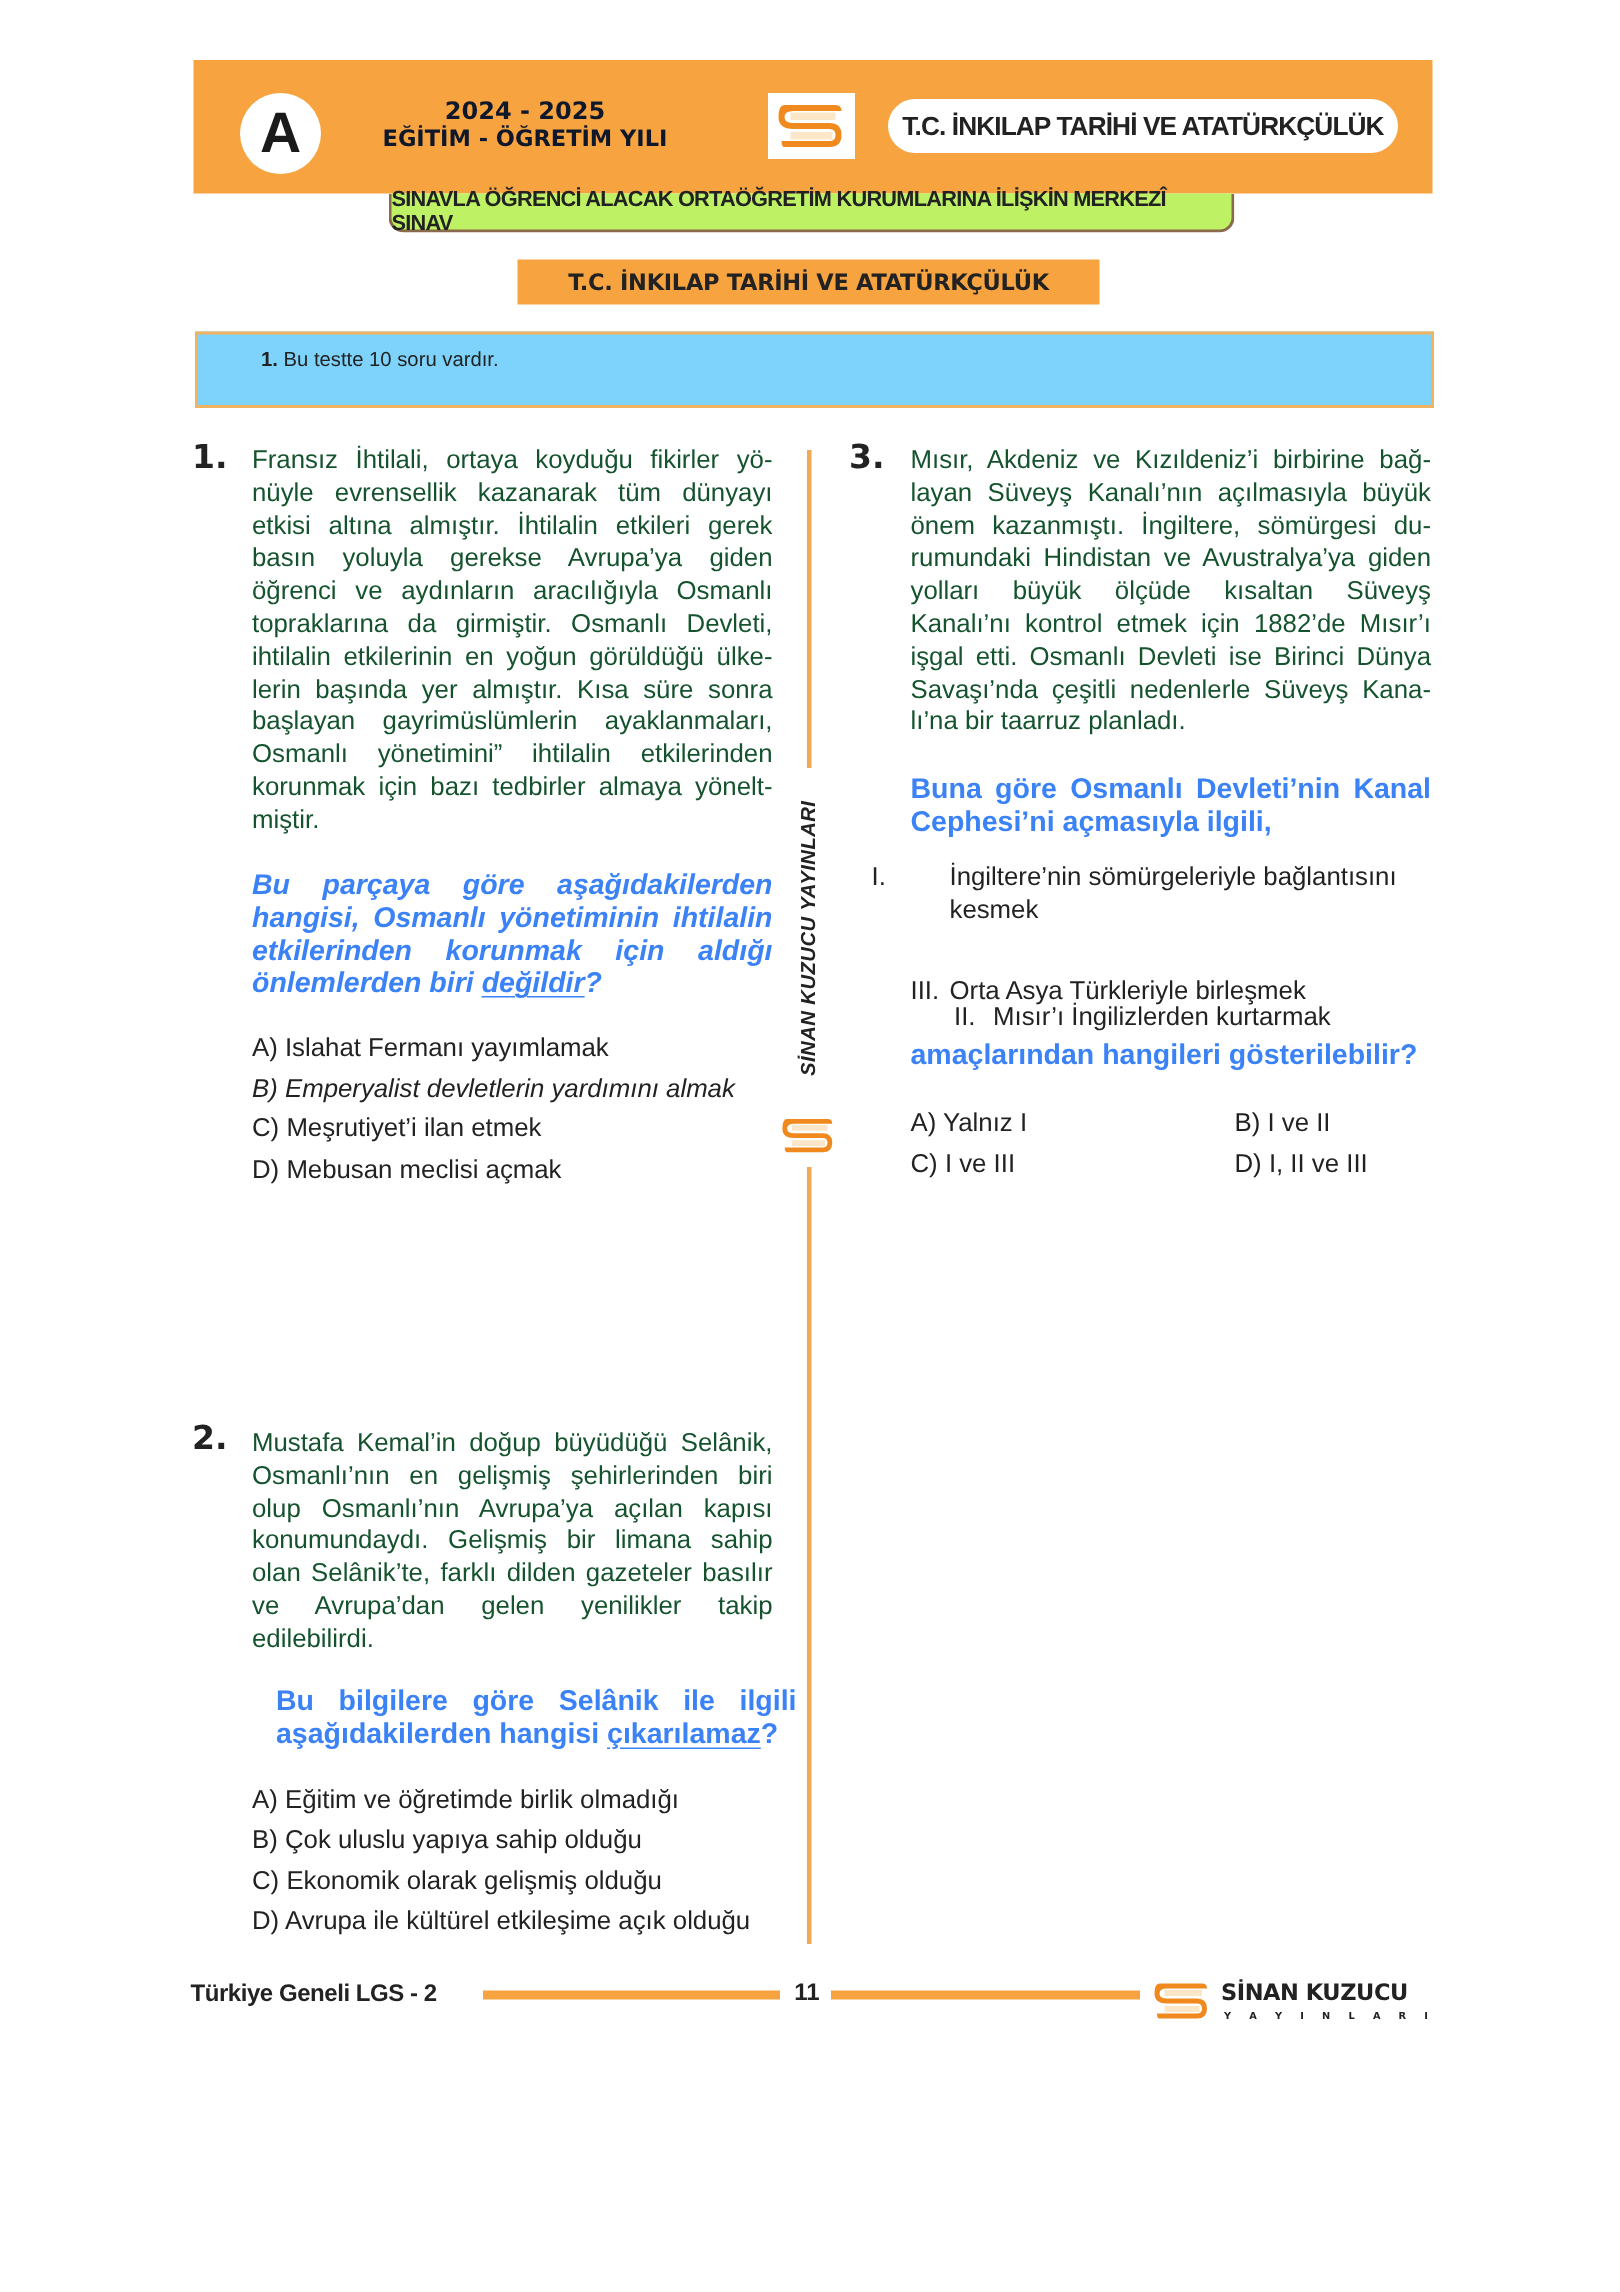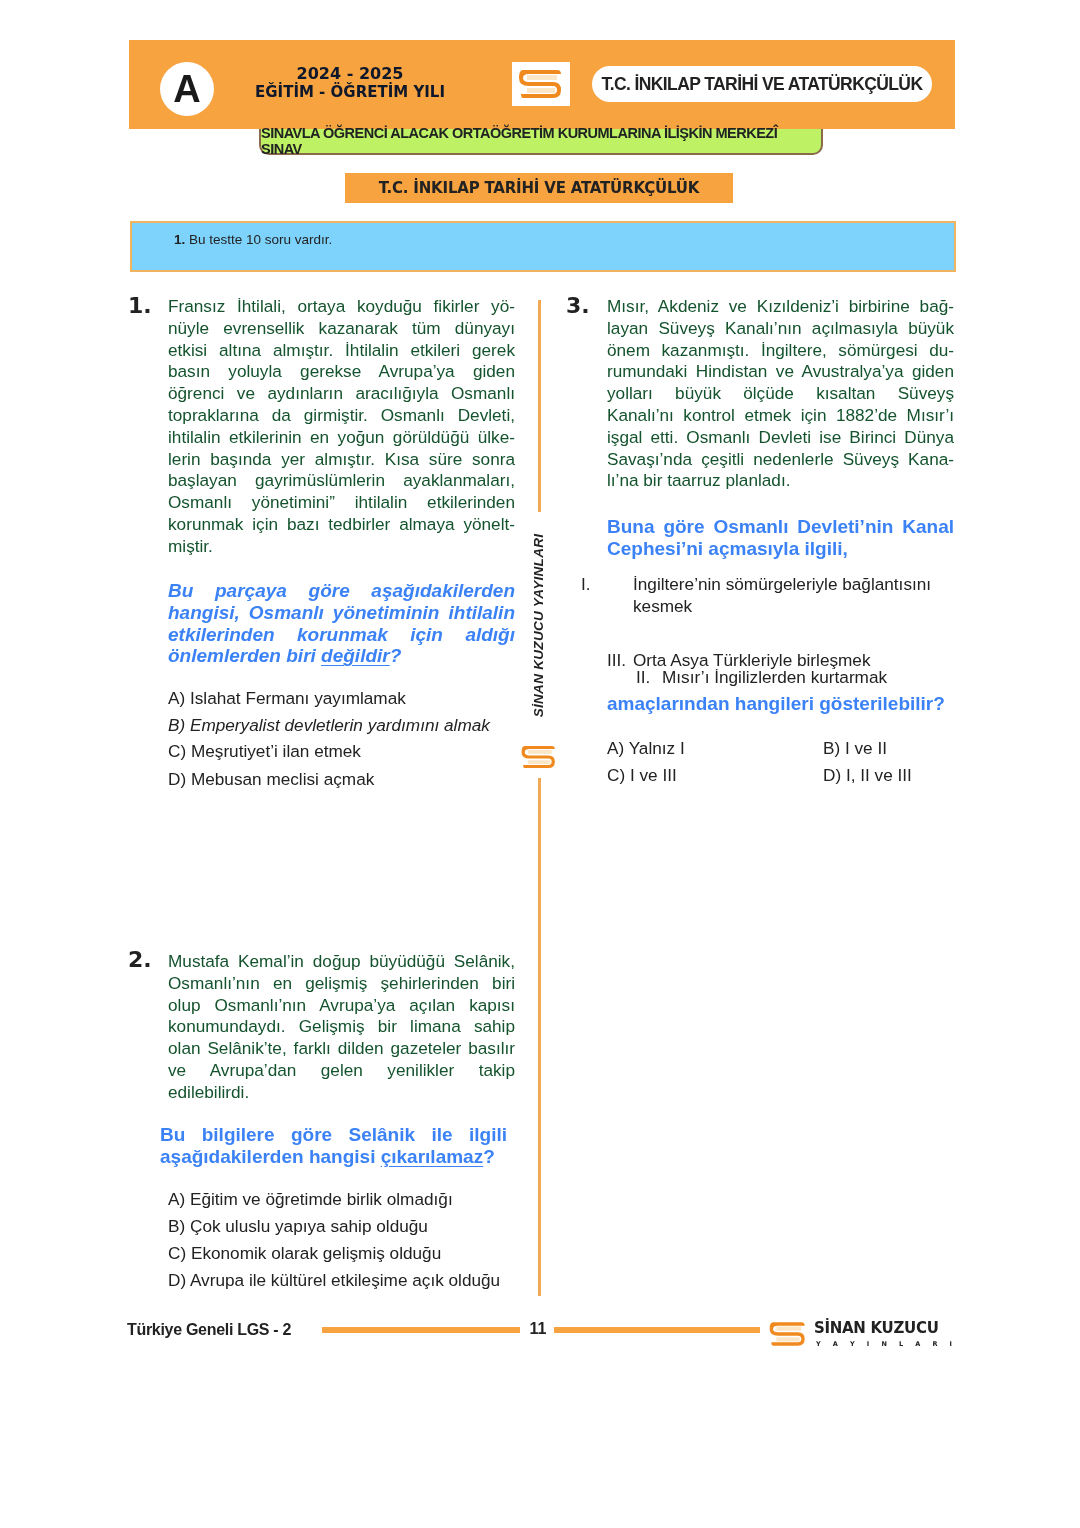--- a/index.html
+++ b/index.html
@@ -135,21 +135,21 @@
 <div class="qnum" style="left:128px; top:293px;">1.</div>
 <div class="qtext" style="left:168px; top:296px; width:347px;">Fransız İhtilali, ortaya koyduğu fikirler yö­nüyle evrensellik kazanarak tüm dünyayı etkisi altına almıştır. İhtilalin etkileri gerek basın yoluyla gerekse Avrupa’ya giden öğrenci ve aydınların aracılığıyla Osmanlı topraklarına da girmiştir. Osmanlı Devleti, ihtilalin etkilerinin en yoğun görüldüğü ülke­lerin başında yer almıştır. Kısa süre sonra başlayan gayrimüslümlerin ayaklanmaları, Osmanlı yönetimini” ihtilalin etkilerinden korunmak için bazı tedbirler almaya yönelt­miştir.</div>
 <div class="qprompt" style="left:168px; top:580px; width:347px;font-style:italic;"><span>Bu parçaya göre aşağıdakilerden hangisi, Osmanlı yönetiminin ihtilalin etkilerinden korunmak için aldığı önlemlerden biri </span><u>değildir</u><span>?</span></div>
 <div class="opt" style="left:168px; top:688px;"><span>A)</span> <span>Islahat Fermanı yayımlamak</span></div>
 <div class="opt" style="left:168px; top:715px;font-style:italic;"><span>B)</span> <span>Emperyalist devletlerin yardımını almak</span></div>
 <div class="opt" style="left:168px; top:741px;"><span>C)</span> <span>Meşrutiyet’i ilan etmek</span></div>
 <div class="opt" style="left:168px; top:769px;"><span>D)</span> <span>Mebusan meclisi açmak</span></div>
 
 <div class="qnum" style="left:128px; top:947px;">2.</div>
 <div class="qtext" style="left:168px; top:951px; width:347px;">Mustafa Kemal’in doğup büyüdüğü Selâ­nik, Osmanlı’nın en gelişmiş şehirlerinden biri olup Osmanlı’nın Avrupa’ya açılan ka­pısı konumundaydı. Gelişmiş bir limana sa­hip olan Selânik’te, farklı dilden gazeteler basılır ve Avrupa’dan gelen yenilikler takip edilebilirdi.</div>
-<div class="qprompt" style="left:160px; top:1124px; width:347px;"><span>Bu bilgilere göre Selânik ile ilgili aşağıdakilerden hangisi </span><u>çıkarılamaz</u><span>?</span></div>
+<div class="qprompt" style="left:184px; top:1124px; width:347px;"><span>Bu bilgilere göre Selânik ile ilgili aşağıdakilerden hangisi </span><u>çıkarılamaz</u><span>?</span></div>
 <div class="opt" style="left:168px; top:1189px;"><span>A)</span> <span>Eğitim ve öğretimde birlik olmadığı</span></div>
 <div class="opt" style="left:168px; top:1216px;"><span>B)</span> <span>Çok uluslu yapıya sahip olduğu</span></div>
 <div class="opt" style="left:168px; top:1243px;"><span>C)</span> <span>Ekonomik olarak gelişmiş olduğu</span></div>
 <div class="opt" style="left:168px; top:1270px;"><span>D)</span> <span>Avrupa ile kültürel etkileşime açık olduğu</span></div>
 
 <div class="divider" style="top:300px; height:212px;"></div>
 <div class="vertical-brand">
     <span>SİNAN KUZUCU YAYINLARI</span>
   </div>
 <div class="divider-logo">

